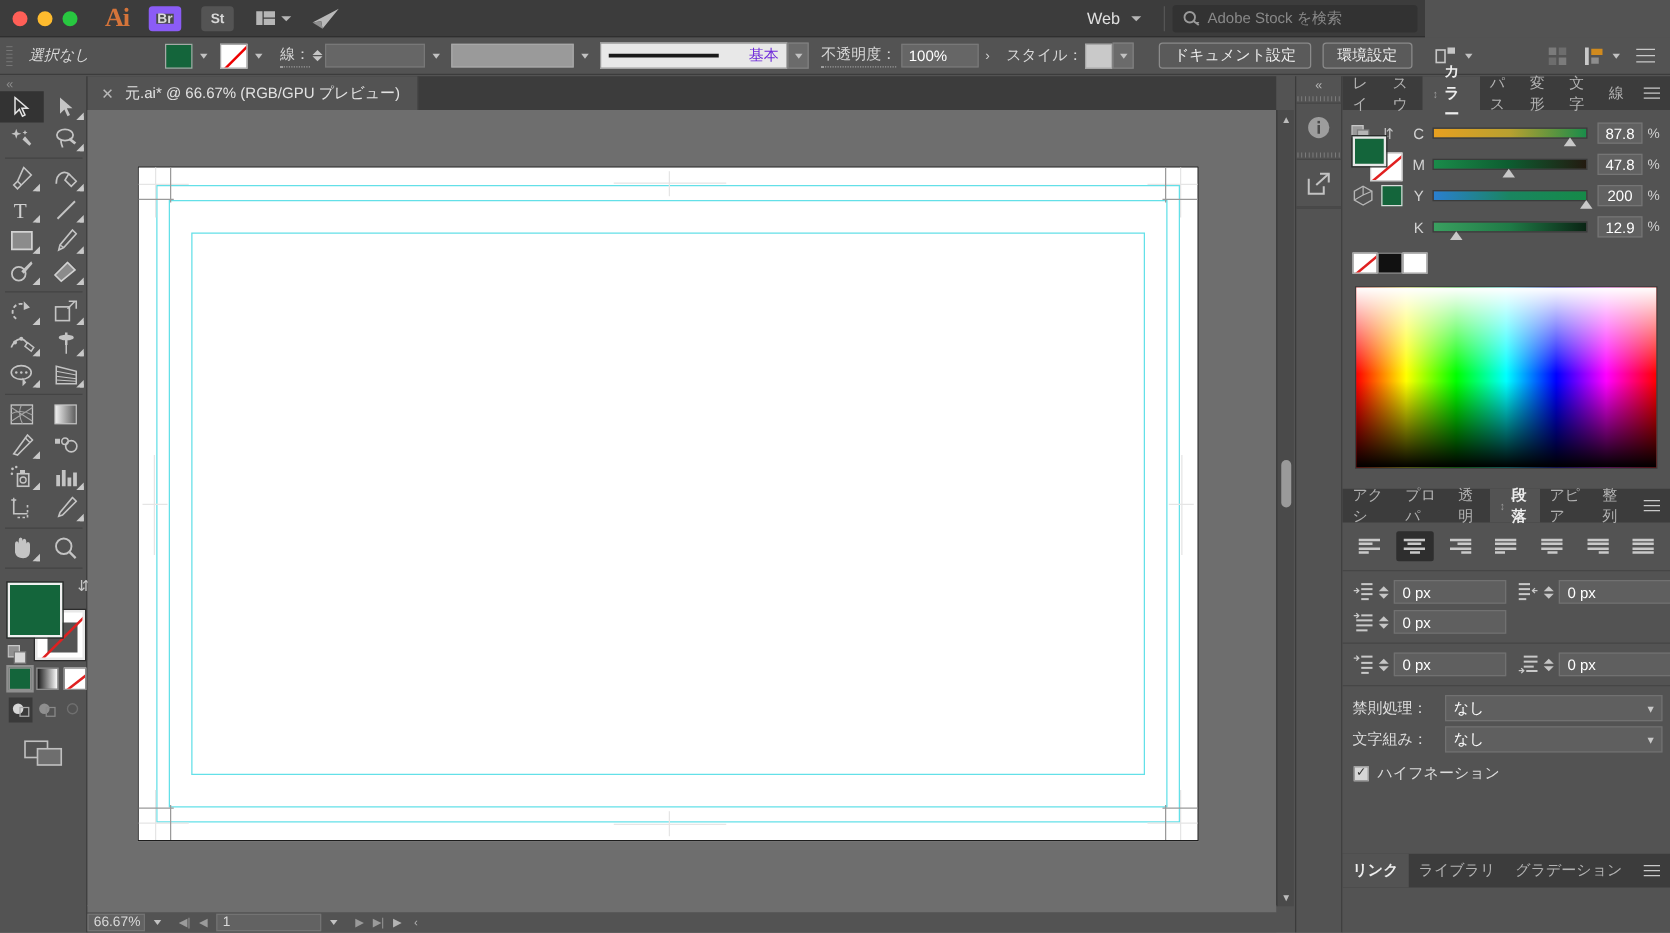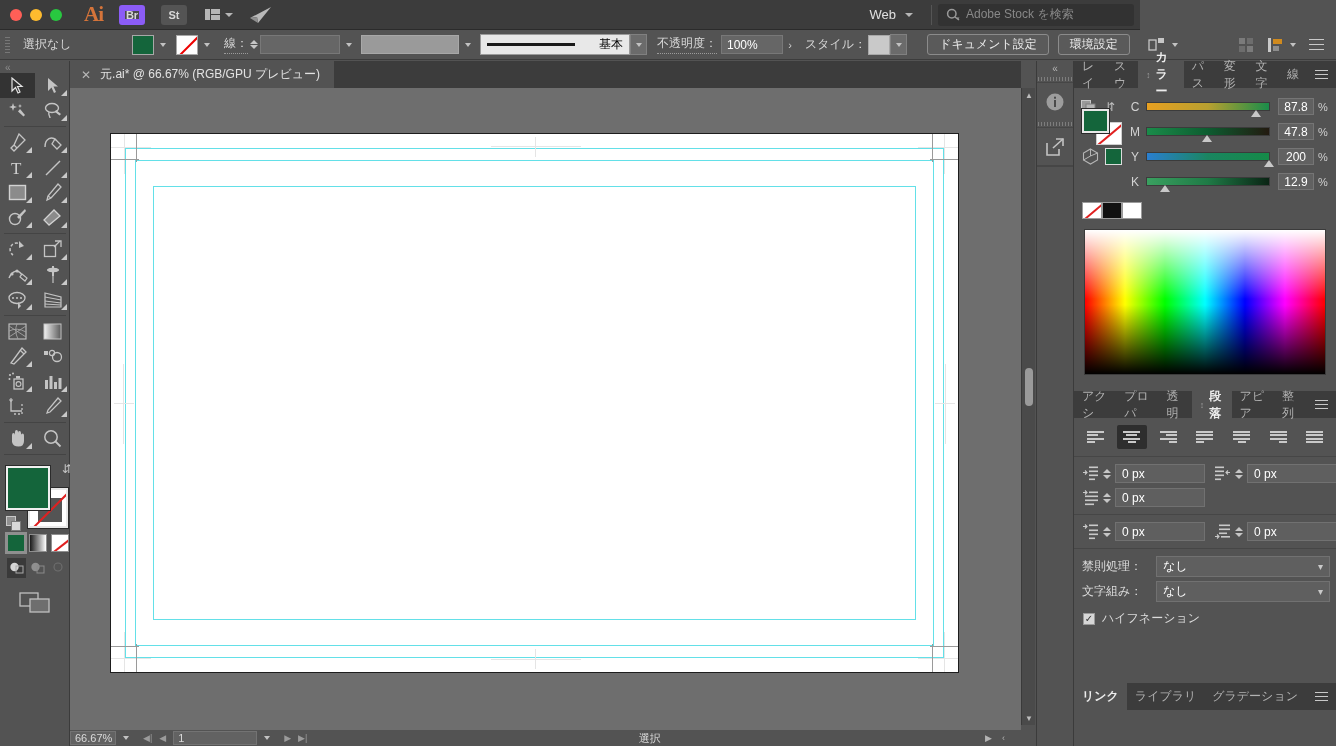--- a/index.html
+++ b/index.html
@@ -75,21 +75,21 @@
   .spinner i.up { border-bottom:4px solid #c6c6c6; }
   .spinner i.dn { border-top:4px solid #c6c6c6; }
   .field {
     height:19px; background:#666; border:1px solid #787878;
     display:flex; align-items:center; padding:0 5px; color:#ebebeb;
   }
   .field.w80 { width:80px; }
   .strokeprofile {
     width:150px; height:21px; background:#e8e8e8; border:1px solid #9a9a9a;
     display:flex; align-items:center; justify-content:space-between;
-    padding:0 6px; color:#000000; font-size:12px;
+    padding:0 6px; color:#6d28d9; font-size:12px;
   }
   .strokeline { width:88px; height:3px; background:#1a1a1a; }
   .dropbtn { width:17px; height:21px; background:#6b6b6b; border:1px solid #808080;
     display:flex; align-items:center; justify-content:center; }
   .opfield { width:62px; height:19px; background:#666; border:1px solid #787878;
     display:flex; align-items:center; padding:0 5px; color:#fff; }
   .arrowbtn { width:14px; height:19px; display:flex; align-items:center; justify-content:center; color:#cfcfcf; font-size:11px; }
   .pillbtn {
     height:21px; border:1px solid #8b8b8b; border-radius:3px; background:#5a5a5a;
     display:flex; align-items:center; padding:0 11px; color:#ececec; font-size:12px;
@@ -301,21 +301,21 @@
           <line x1="9" y1="9" x2="13" y2="12" stroke="#9a9a9a" stroke-width="1.5"></line>
           <polygon points="10.5,9.5 13.5,9.5 12,11.5" fill="#9a9a9a"></polygon>
         </svg>
         <span class="ph">Adobe Stock を検索</span>
       </div>
     </div>
   </div>
 
   <div class="controlbar">
     <div class="grip"></div>
-    <div style="width:112px; padding-left:8px;" class="cb-label">選択なし</div>
+    <div style="width:112px; padding-left:8px;font-style:italic;" class="cb-label">選択なし</div>
 
     <div class="cbsel">
       <div class="swatchbox green"></div>
       <div class="mini-caret"></div>
     </div>
     <div class="cbsel">
       <div class="nonebox"></div>
       <div class="mini-caret"></div>
     </div>
 
@@ -727,21 +727,20 @@
     <div class="sb-nav">
       <span>◀|</span>
       <span>◀</span>
     </div>
     <div class="sb-page">1</div>
     <div class="mini-caret" style="margin:0 7px;"></div>
     <div class="sb-nav">
       <span>▶</span>
       <span>▶|</span>
     </div>
-    <div class="sb-sel">選択</div>
     <div style="display:flex; align-items:center; gap:10px; padding-right:16px; color:#b4b4b4; font-size:9px;">
       <span>▶</span>
       <span>‹</span>
     </div>
   </div>
 
   <div class="dockstrip">
     <div class="ds-collapse">«</div>
     <div class="ds-grip"></div>
     <div class="ds-item">

